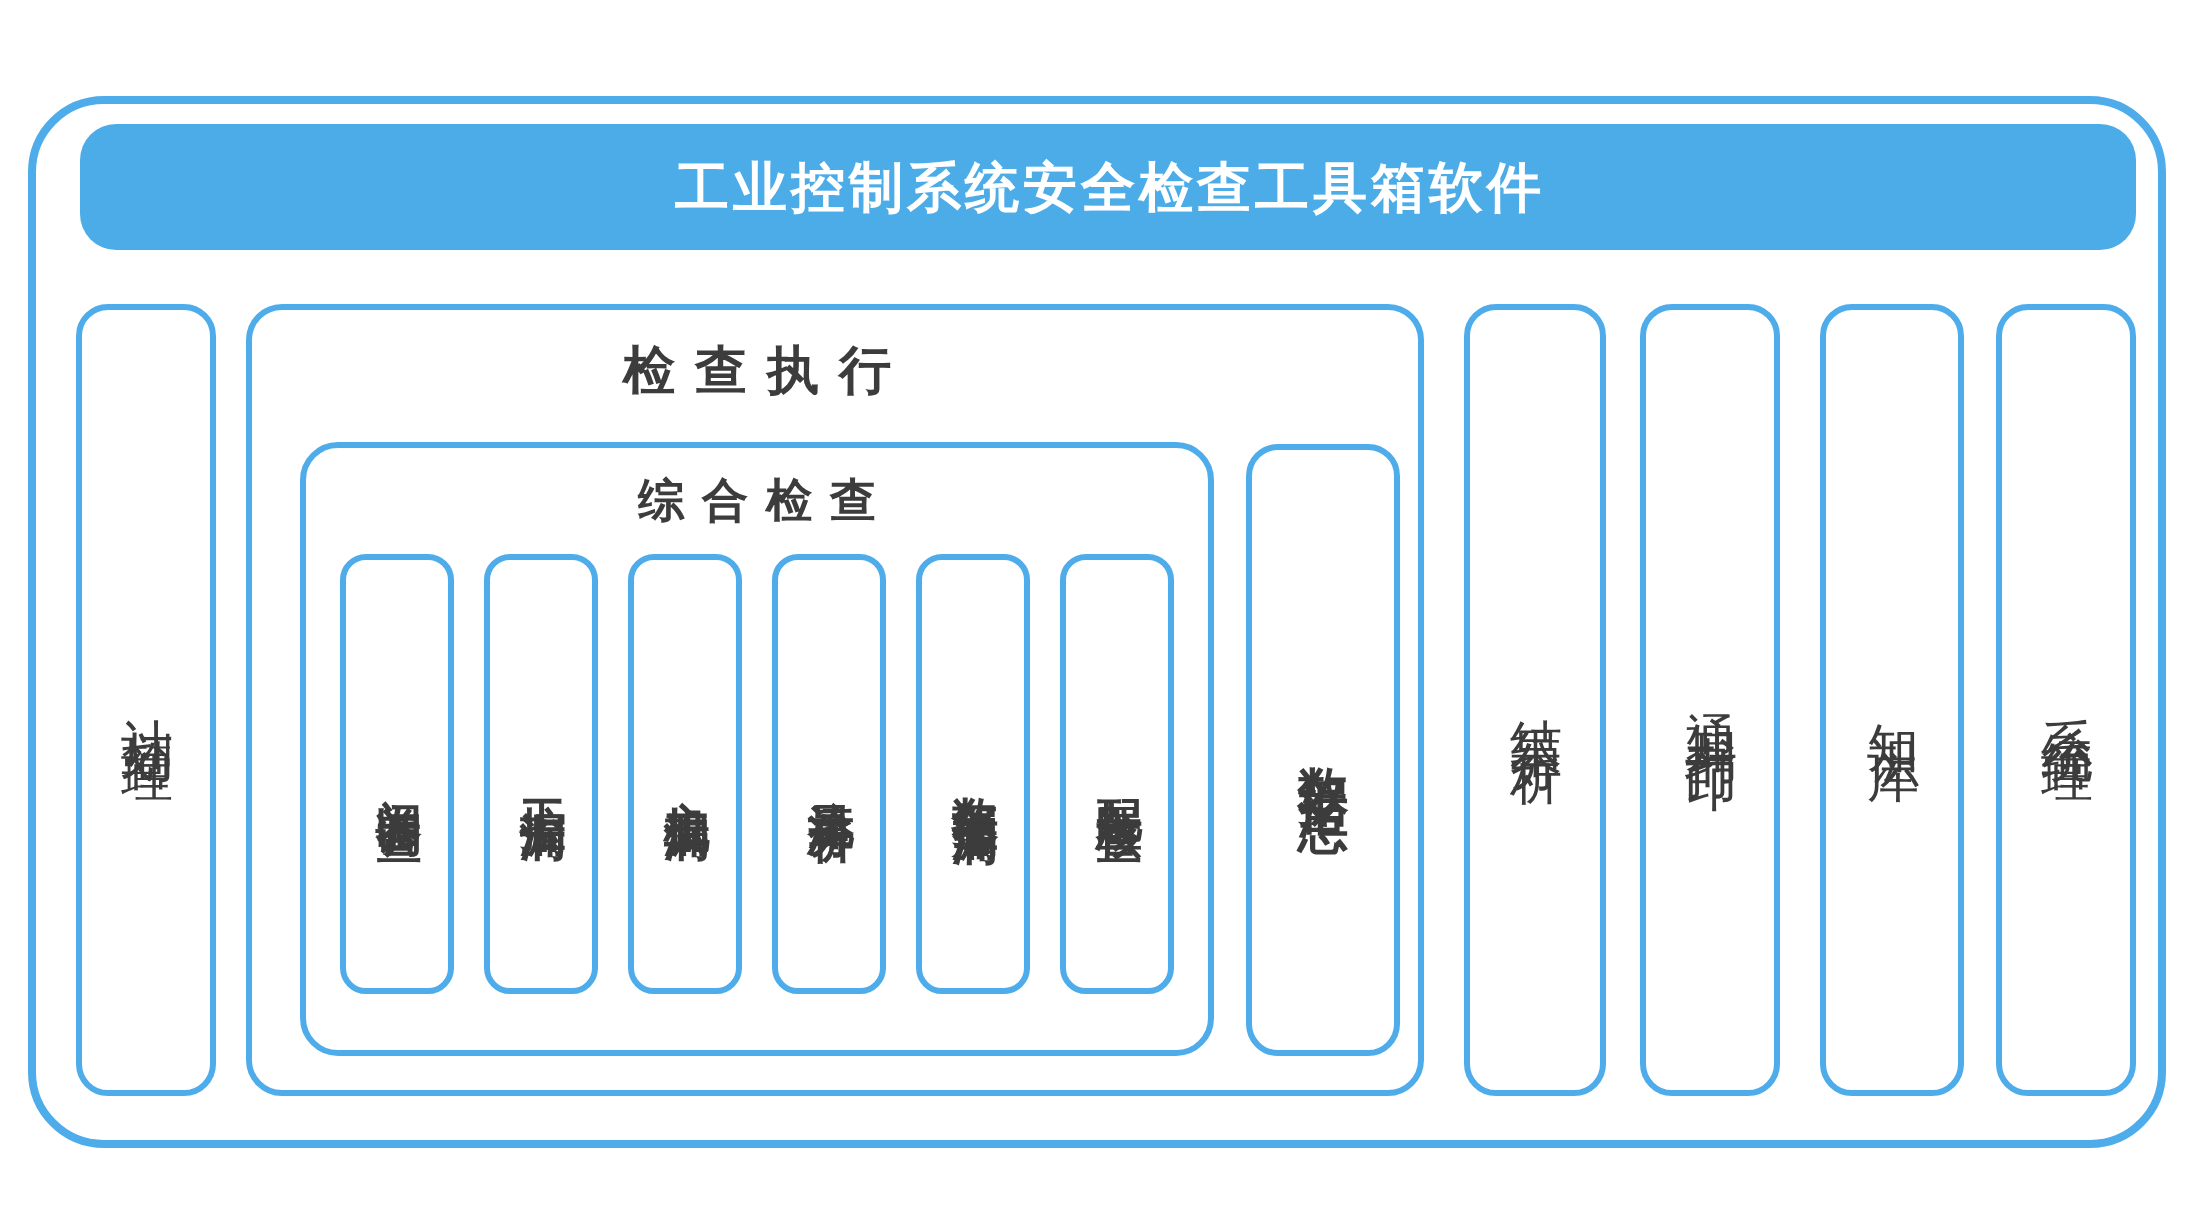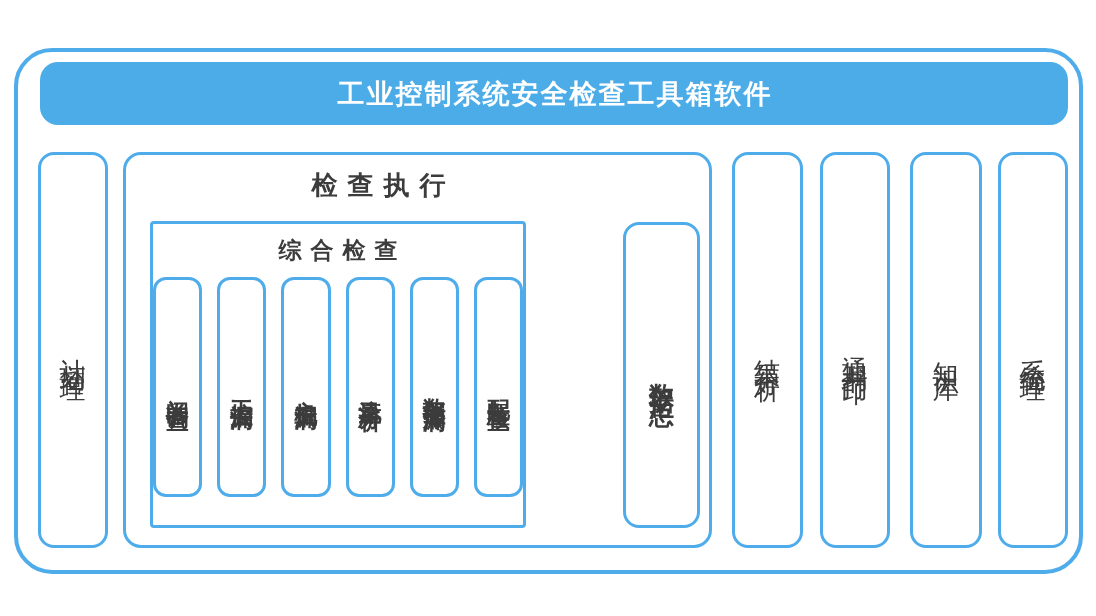--- a/index.html
+++ b/index.html
@@ -93,22 +93,22 @@
     text-align:center;
     font-size:26px;
     letter-spacing:10px;
     padding-left:10px;
     color:var(--ink);
     white-space:nowrap;
   }
   .comp-box{
     position:absolute;
     left:24px; top:66px;
-    width:376px; height:307px;
-    border-radius:4px;
+    width:457px; height:307px;
+    border-radius:19px;
   }
   .comp-label{
     position:absolute;
     left:0; top:11px;
     width:100%;
     text-align:center;
     font-size:23px;
     letter-spacing:9px;
     padding-left:9px;
     color:var(--ink);

